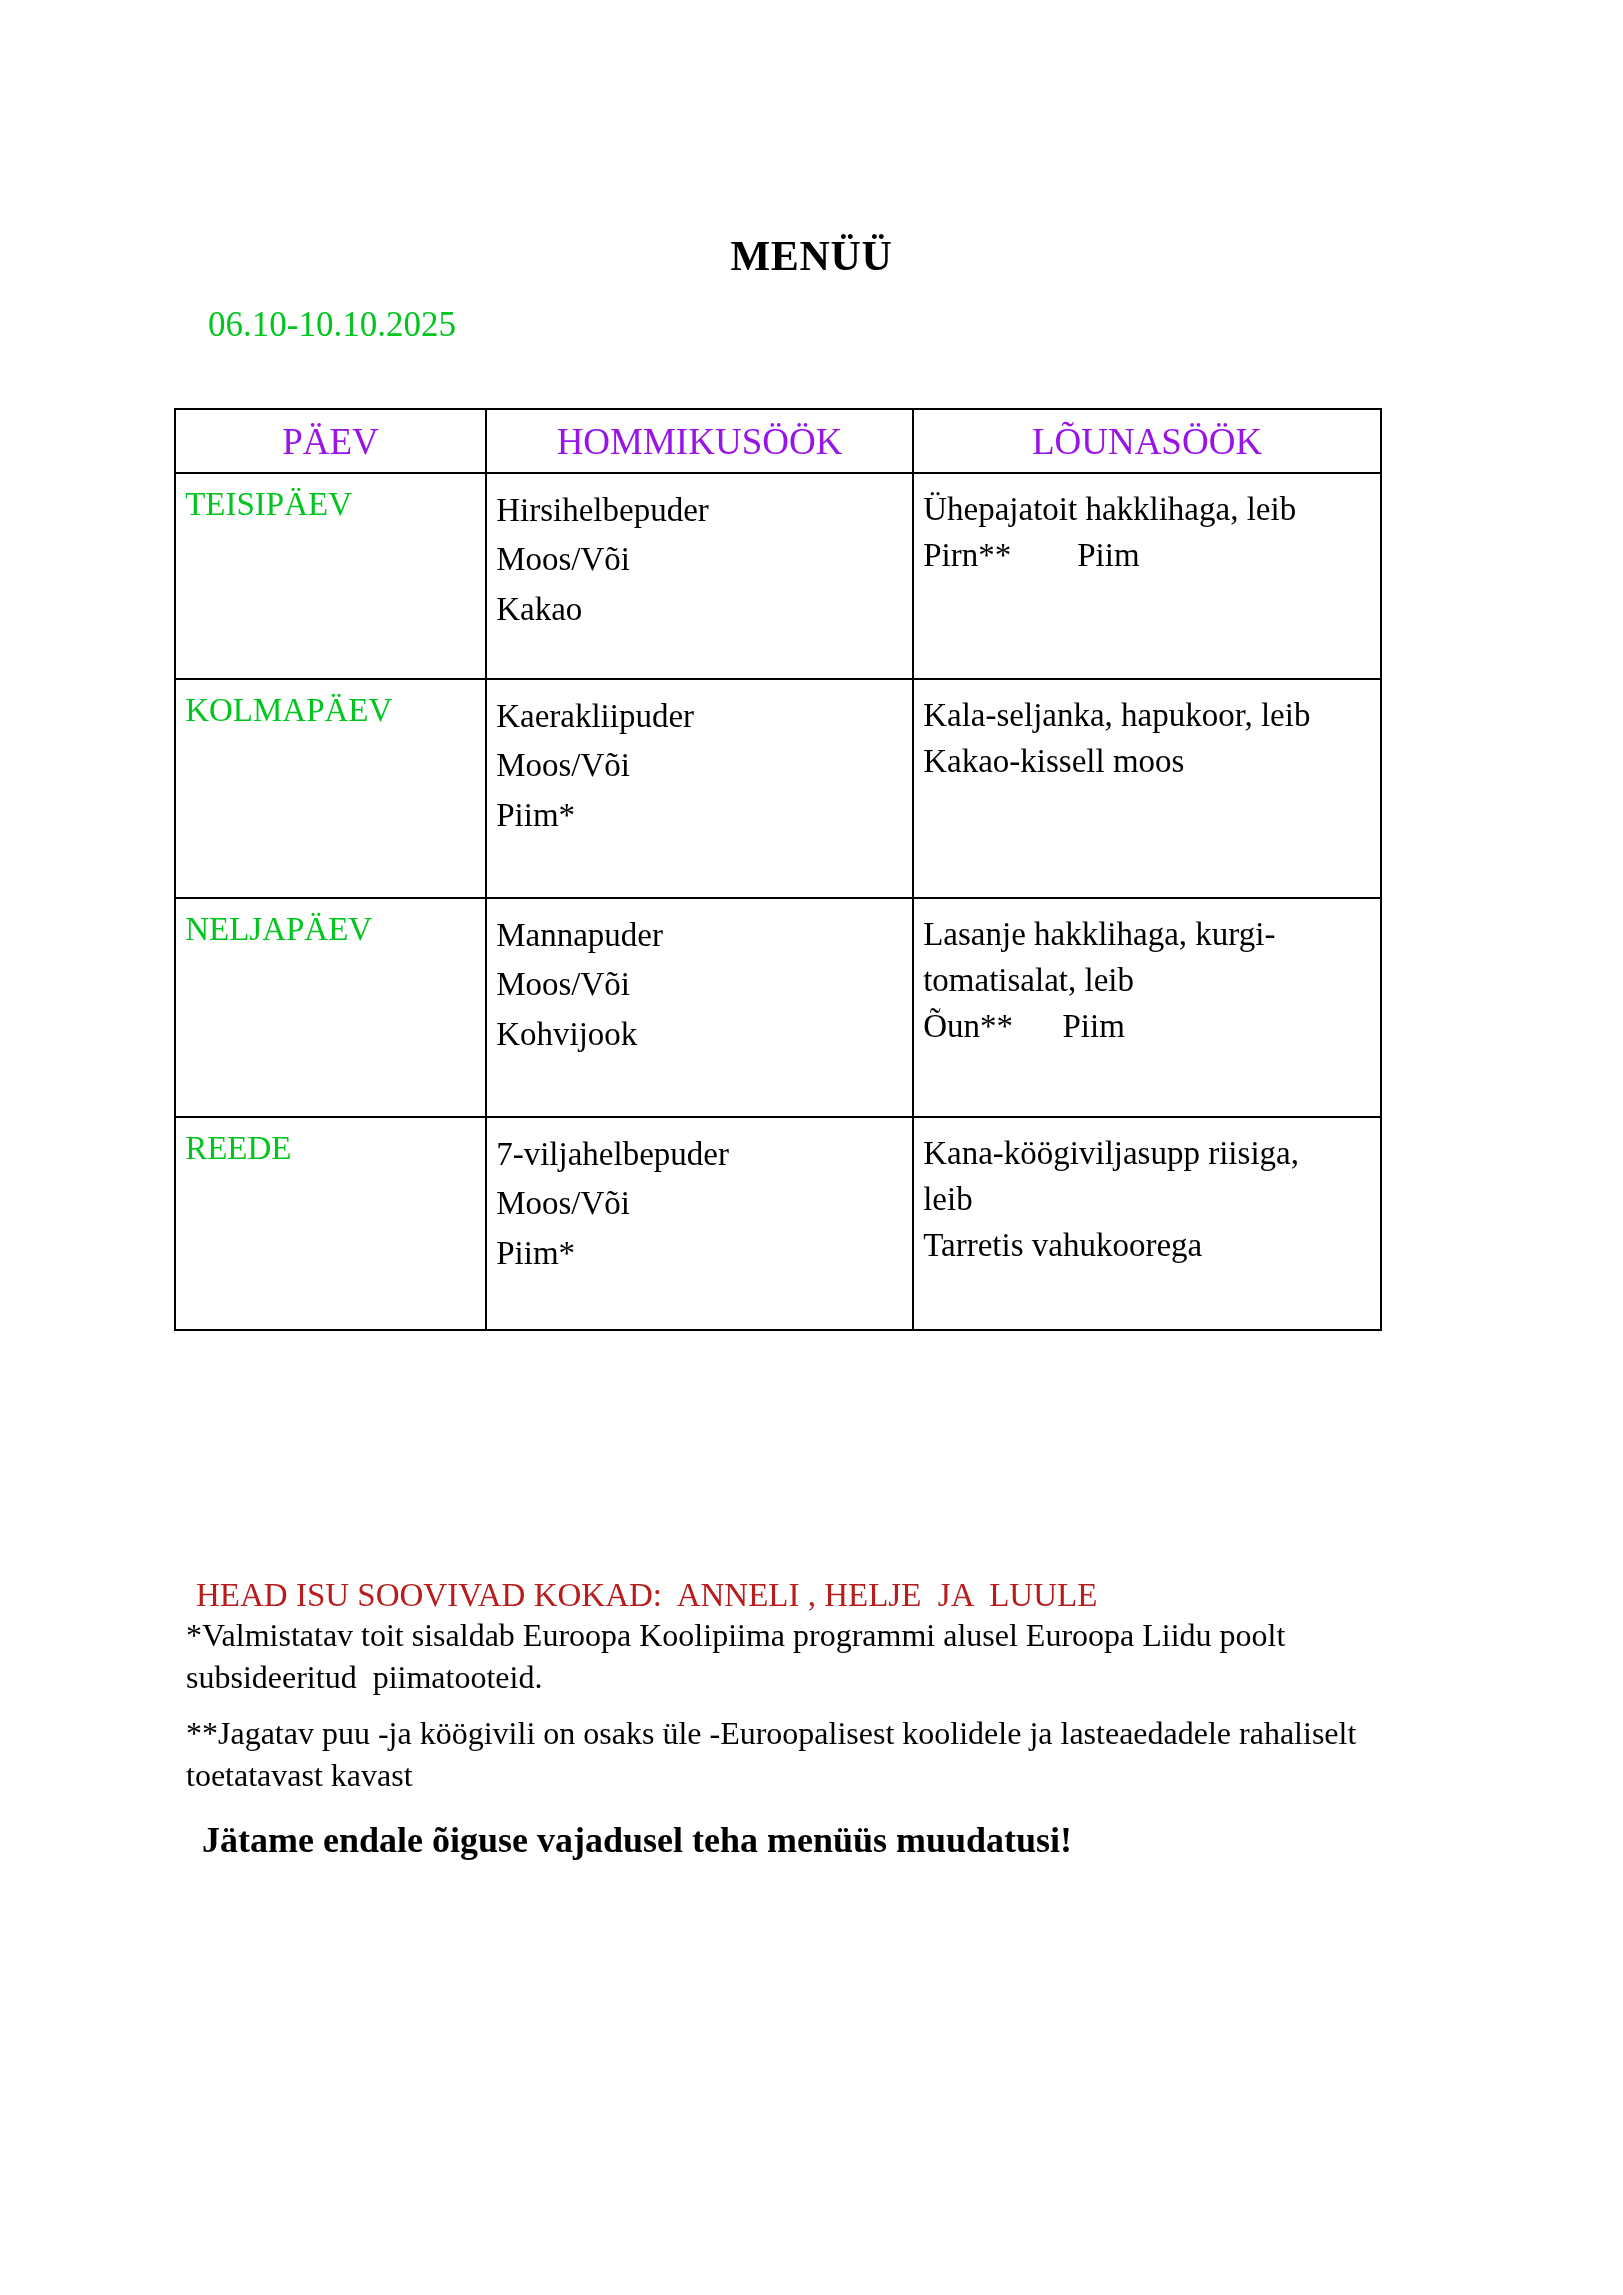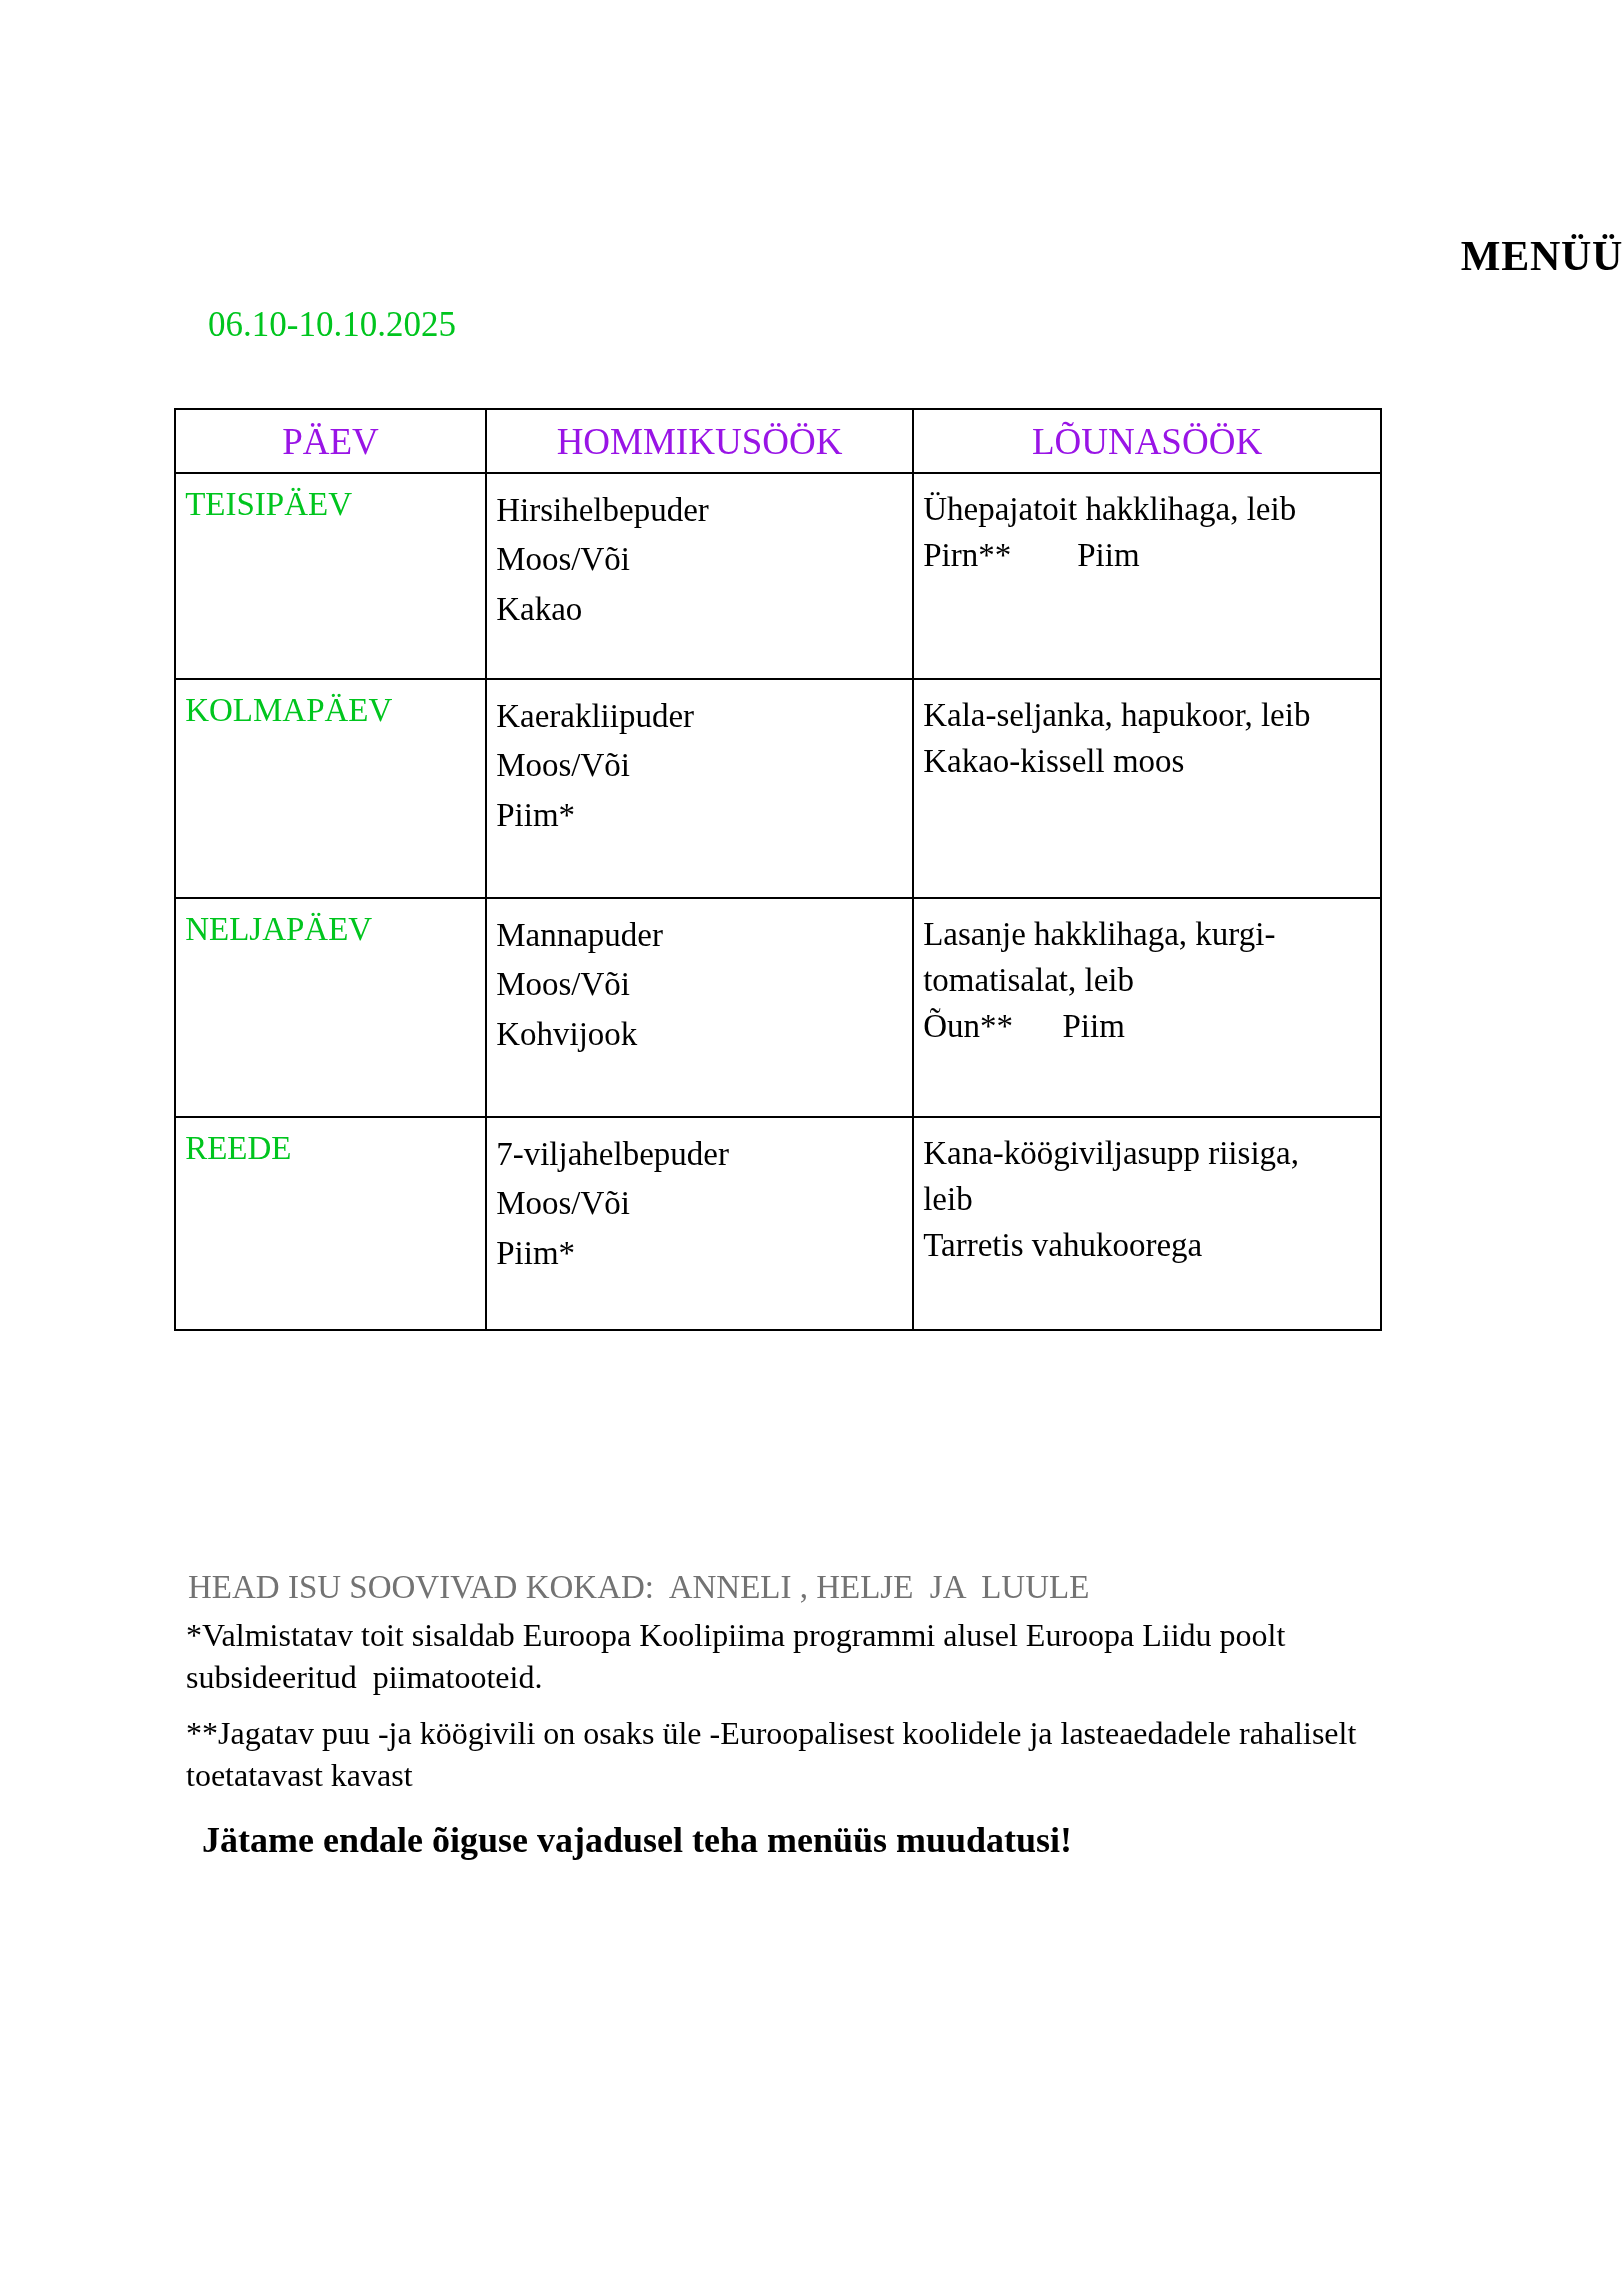--- a/index.html
+++ b/index.html
@@ -11,21 +11,21 @@
     font-family: "Liberation Serif", "DejaVu Serif", serif;
     color: #000000;
     overflow: hidden;
   }
   .title {
     position: absolute;
     top: 232px;
     left: 0;
     width: 100%;
     margin: 0;
-    text-align: right;
+    text-align: center;
     font-size: 42px;
     font-weight: bold;
     letter-spacing: 0.7px;
   }
   .date-range {
     position: absolute;
     top: 293px;
     left: 196px;
     margin: 12px;
     font-size: 35px;
@@ -68,23 +68,23 @@
   }
   td.breakfast-cell { line-height: 1.5; }
   td.lunch-cell { line-height: 1.4; }
   tr.r-tall  { height: 219px; }
   tr.r-mid   { height: 206px; }
   tr.r-last  { height: 213px; }
   .chefs-note {
     position: absolute;
     top: 1569px;
     left: 188px;
-    margin: 0;
+    margin: 8px;
     font-size: 33px;
-    color: #737373;
+    color: #b91c1c;
     white-space: pre-wrap;
   }
   .footnote {
     position: absolute;
     left: 186px;
     margin: 0;
     font-size: 32px;
     line-height: 1.3;
     white-space: pre-wrap;
   }

